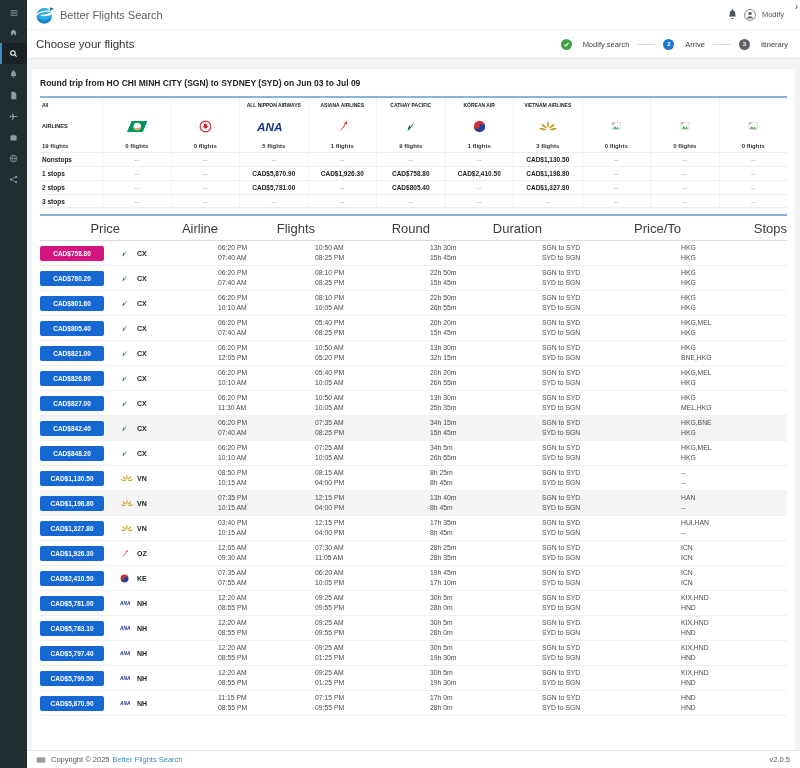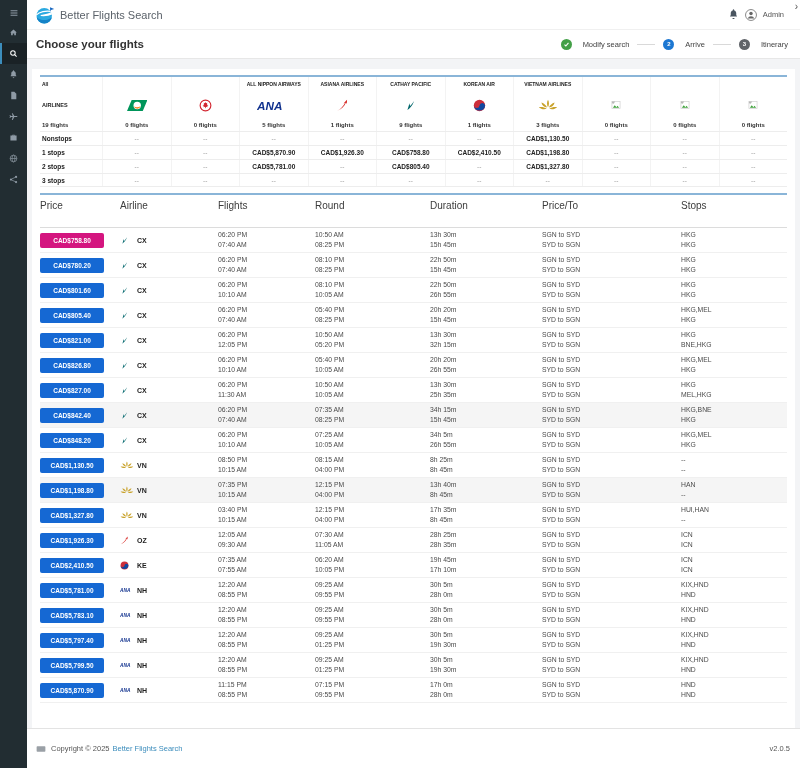--- a/index.html
+++ b/index.html
@@ -25,21 +25,21 @@
   .brand-logo svg { width:20px; height:20px; display:block; }
   .brand { font-size:11px; color:#5b626a; margin-left:5px; }
   .nav-right { margin-left:auto; display:flex; align-items:center; gap:6px; padding-right:16px; }
   .bell svg { width:11px; height:11px; color:#4a5560; display:block; }
   .avatar svg { width:12px; height:12px; color:#666; display:block; }
   .user { font-size:7.5px; color:#555; }
   .corner-chevron { position:absolute; right:2px; top:1px; font-size:10px; color:#555; cursor:pointer; }
 
   .subheader { height:29px; background:#fff; border-bottom:1px solid #e7e7e7;
                display:flex; align-items:center; padding:0 12px 0 9px; }
-  .page-title { font-size:11.5px; font-weight:700; color:#333; }
+  .page-title { font-size:11.5px; font-weight:400; color:#333; }
   .stepper { margin-left:auto; display:flex; align-items:center; gap:5px; }
   .step { display:flex; align-items:center; gap:11px; }
   .step-dot { width:11px; height:11px; border-radius:50%; display:flex; align-items:center;
               justify-content:center; color:#fff; font-size:6px; font-weight:bold; }
   .step-dot svg { width:7px; height:7px; }
   .step-dot.done { background:#43a047; }
   .step-dot.active { background:#1c77d2; }
   .step-dot.pending { background:#5f6368; }
   .step-label { font-size:7.5px; color:#3f3f3f; }
   .step-line { width:18px; height:1px; background:#d9d9d9; margin:0 3px; }
@@ -63,36 +63,36 @@
   .m-row { height:14px; border-top:1px solid #ededed; align-items:center; }
   .m-row:last-child { border-bottom:1px solid #ededed; }
   .m-rlabel { font-size:6.5px; font-weight:bold; color:#222; padding-left:2px; }
   .m-cell { font-size:6.5px; color:#999; text-align:center; border-left:1px solid #f3f3f3;
             height:100%; display:flex; align-items:center; justify-content:center; }
   .m-cell.has { color:#222; font-weight:bold; }
 
   
   .results { margin-top:6px; border-top:2px solid #8ab5d8;
              --rcols:80px 98px 97px 115px 112px 139px 1fr; }
-  .r-head { display:grid; grid-template-columns:var(--rcols); padding:5px 0 16px 0;
-            border-bottom:1px solid #dcdcdc; font-size:10px; font-weight:500; color:#3c3c3c; }
+  .r-head { display:grid; grid-template-columns:var(--rcols); padding:5px 0 4px 0;
+            border-bottom:1px solid #dcdcdc; font-size:13px; font-weight:500; color:#3c3c3c;text-align:right; }
   .r-row { display:grid; grid-template-columns:var(--rcols); min-height:24px;
            border-bottom:1px solid #f0f0f0; align-items:center; padding:2px 0; }
   .r-row.shaded { background:#f5f5f5; }
   .price-btn { width:64px; height:15px; border:none; border-radius:2px; background:#1568d3;
                color:#fff; font-size:6.5px; font-weight:bold; font-family:inherit;
                display:flex; align-items:center; justify-content:center; cursor:pointer; }
   .price-btn.hot { background:#d4157f; }
   .air { display:flex; align-items:center; gap:3px; font-size:7px; font-weight:bold; color:#222; }
   .air .lg { width:14px; height:10px; display:flex; align-items:center; }
   .air .lg svg { height:9px; width:auto; display:block; }
   .two div { line-height:10px; font-size:6.8px; color:#4a4a4a; }
 
   
-  .footer { height:40px; background:#fff; border-top:1px solid #e3e3e3; display:flex;
+  .footer { height:18px; background:#fff; border-top:1px solid #e3e3e3; display:flex;
             align-items:center; gap:3px; padding:0 10px 0 9px; font-size:7.5px; color:#555; }
   .footer a { color:#3c8dbc; text-decoration:none; cursor:pointer; }
   .f-icon svg { width:10px; height:8px; display:block; margin-right:2px; }
   .ver { margin-left:auto; color:#555;text-align:center; }
 </style>
 </head>
 <body>
 
 <div class="app">
   <aside class="sidebar">
@@ -187,21 +187,21 @@
               <path d="M8 14.5c.9 0 1.6-.6 1.6-1.5H6.4c0 .9.7 1.5 1.6 1.5Zm5-3.5v-1l-1-1V6.2C12 4 10.9 2.4 9 2v-.5a1 1 0 0 0-2 0V2C5.1 2.4 4 4 4 6.2V9l-1 1v1Z"></path>
             </svg>
           </span>
         <span class="avatar">
             <svg viewBox="0 0 16 16">
               <circle cx="8" cy="8" r="7.3" fill="none" stroke="currentColor" stroke-width="1"></circle>
               <circle cx="8" cy="6" r="2.3" fill="currentColor"></circle>
               <path d="M3.6 12.8a4.7 4.7 0 0 1 8.8 0" fill="currentColor"></path>
             </svg>
           </span>
-        <span class="user">Admin</span>
+        <span class="user">Modify</span>
       </span>
       <span class="corner-chevron">›</span>
     </header>
 
     <div class="subheader">
       <h1 class="page-title">Choose your flights</h1>
       <div class="stepper">
           <span class="step">
             <span class="step-dot done">
               <svg viewBox="0 0 16 16" fill="none" stroke="#fff" stroke-width="2.6">
@@ -218,20 +218,21 @@
           <span class="step-line"></span>
           <span class="step">
             <span class="step-dot pending">3</span>
             <span class="step-label">Itinerary</span>
           </span>
         </div>
     </div>
 
     <div class="content">
       <div class="card">
+        <div class="trip-title">Round trip from HO CHI MINH CITY (SGN) to SYDNEY (SYD) on Jun 03 to Jul 09</div>
 
         <div class="matrix">
           <div class="m-head">
               <div class="m-hcell first">
                 <div class="m-name">All</div>
                 <div class="m-all">AIRLINES</div>
                 <div class="m-flights">19 flights</div>
               </div>
               <div class="m-hcell">
                 <div class="m-name"></div>

